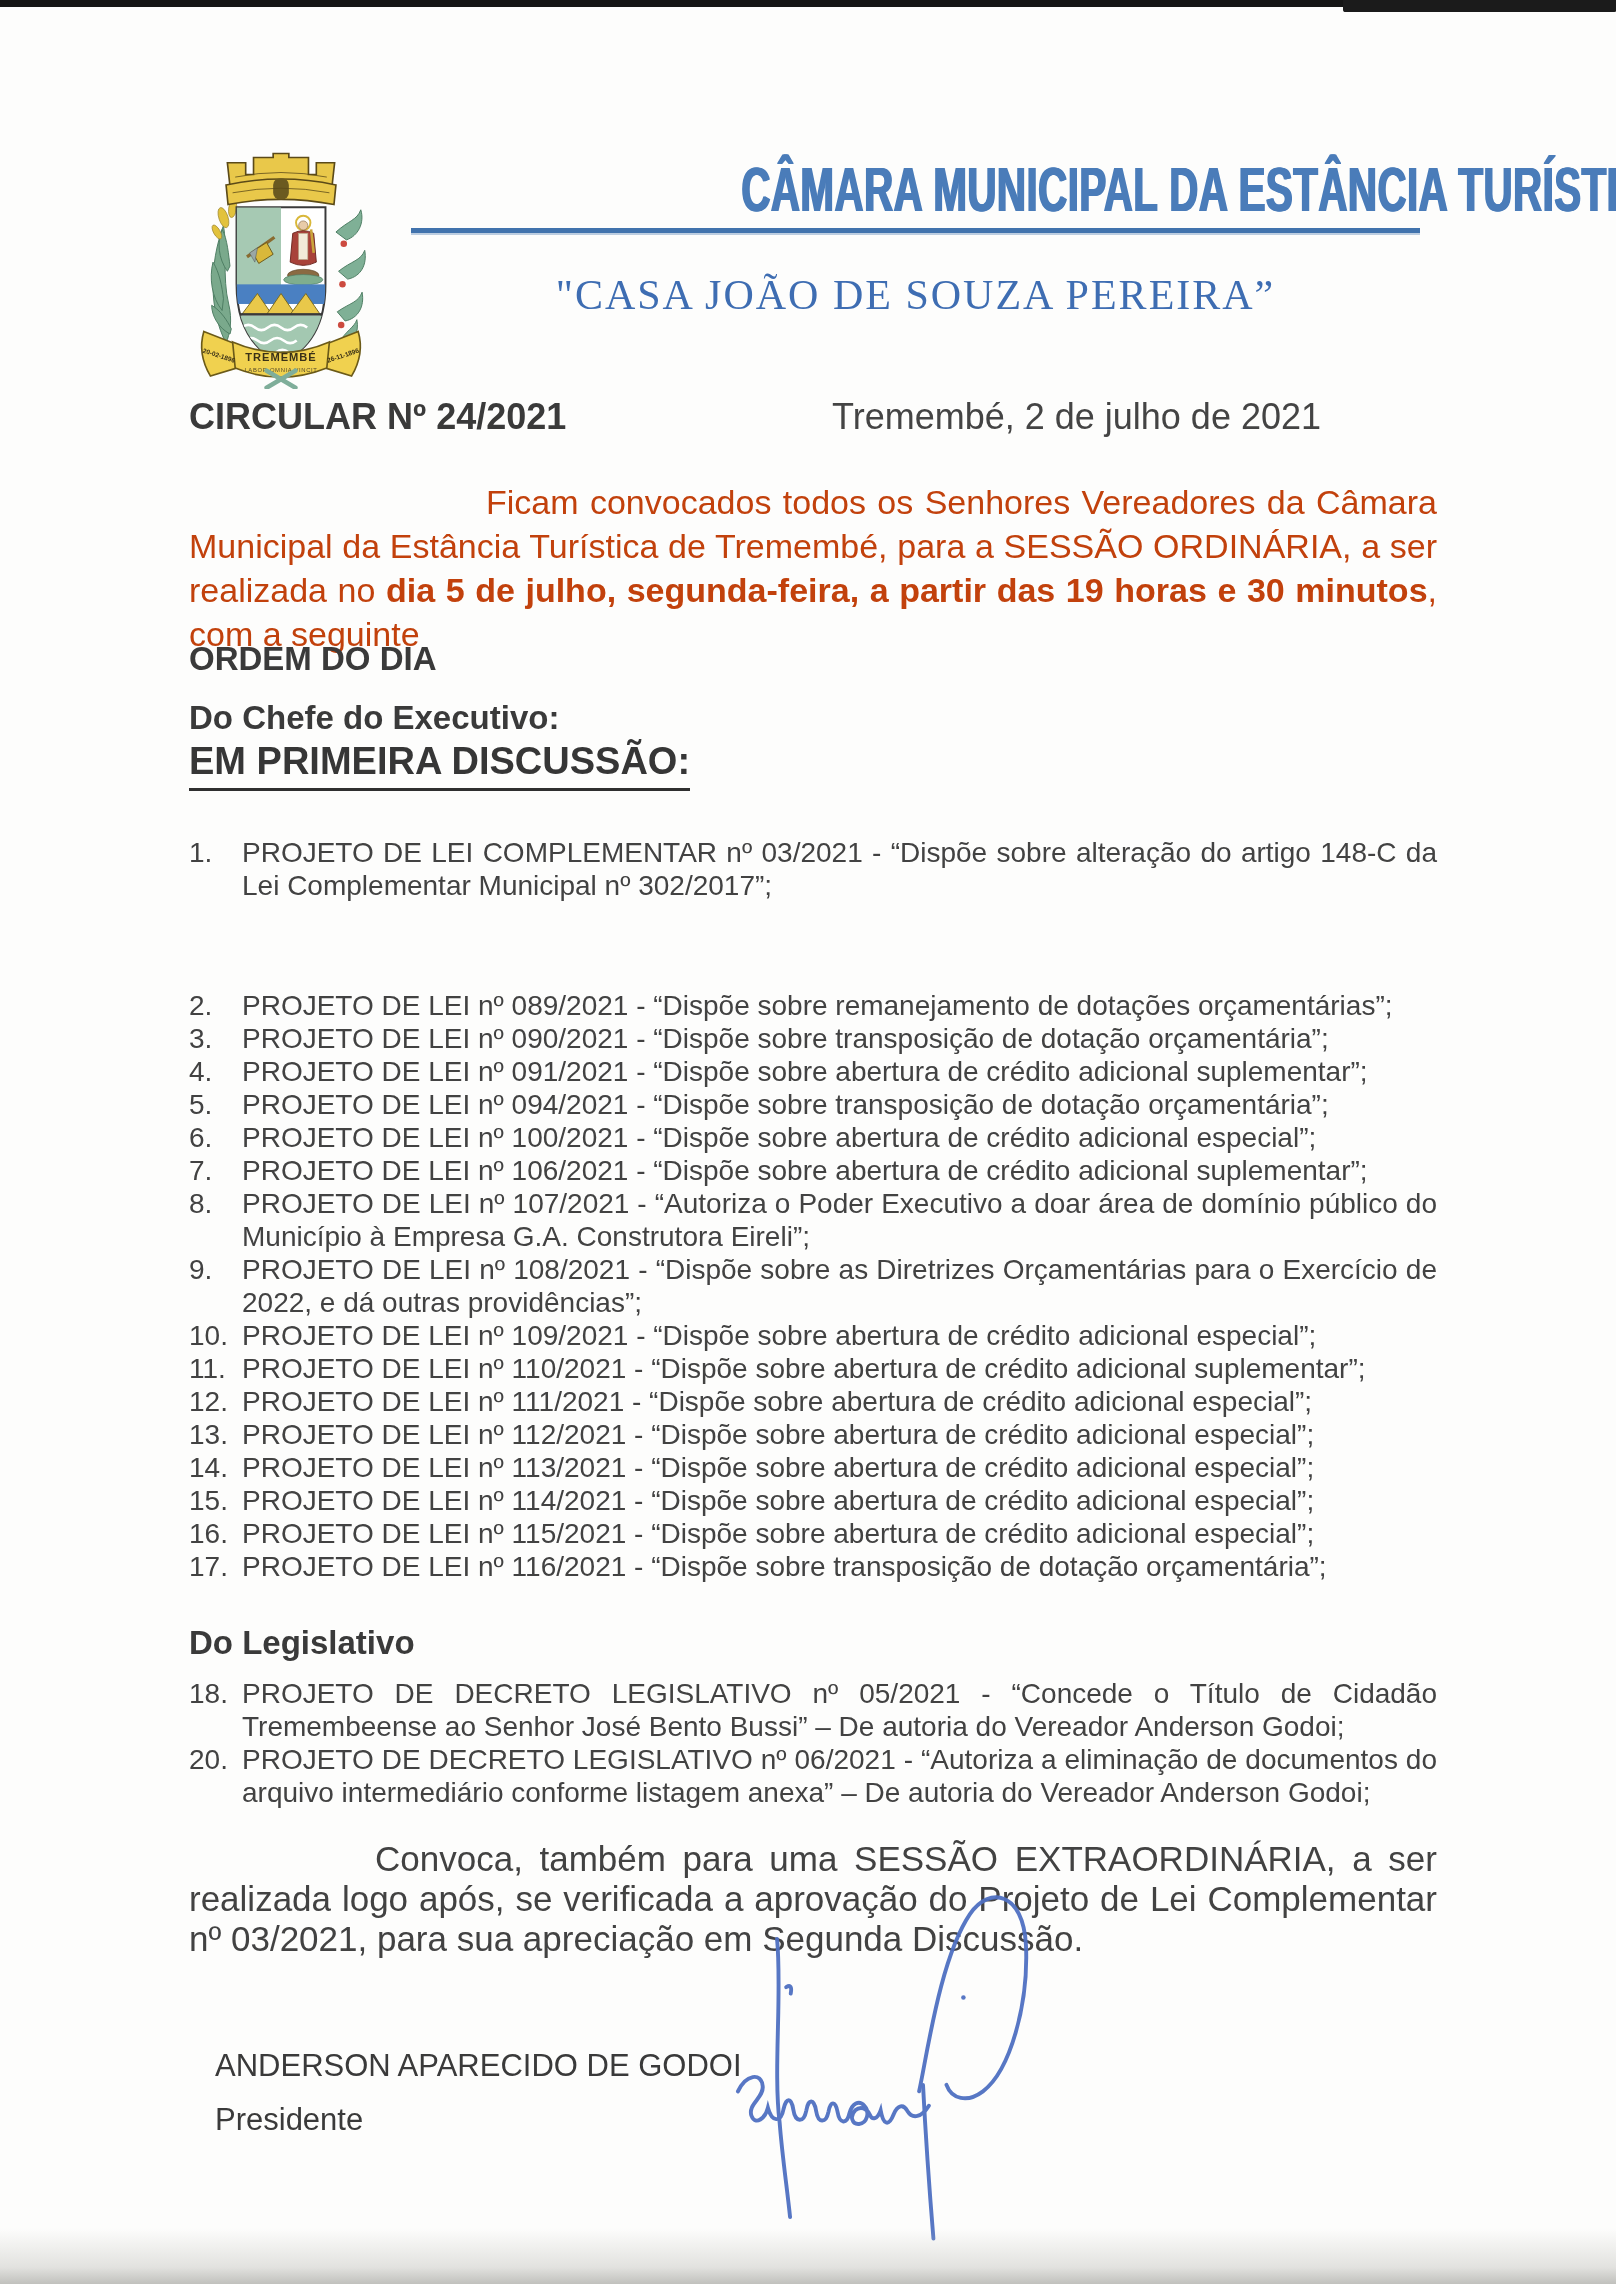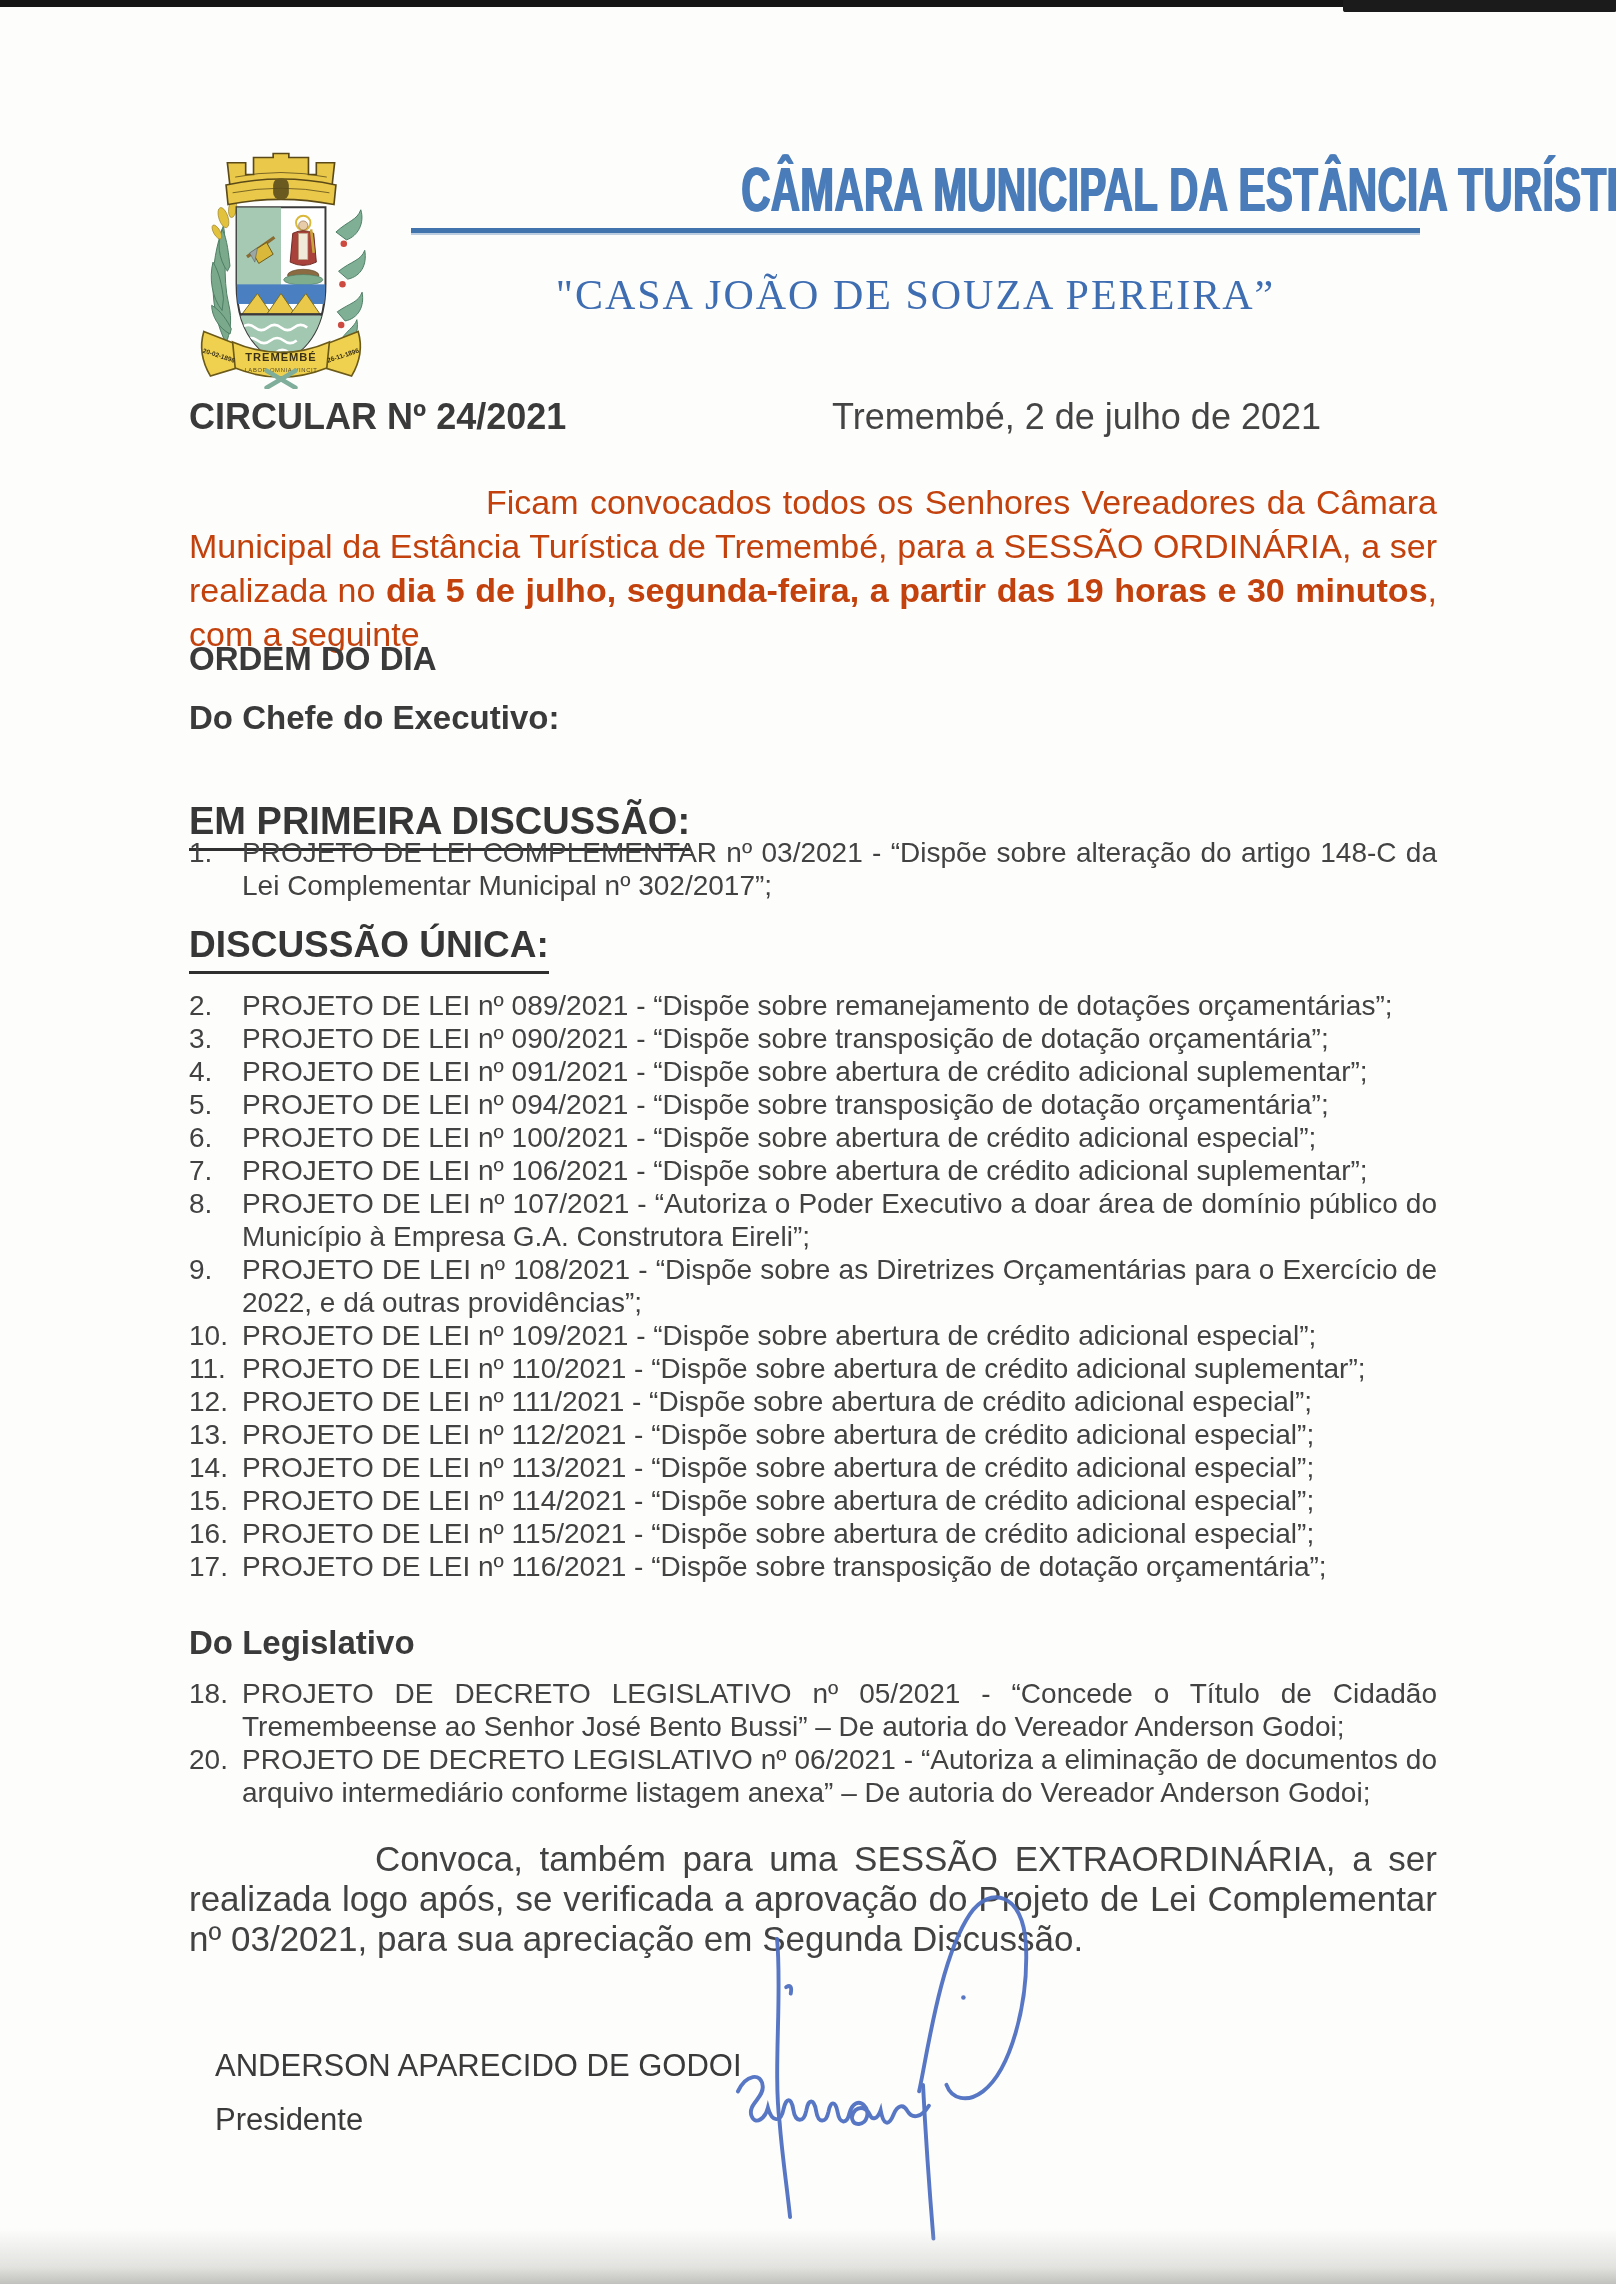--- a/index.html
+++ b/index.html
@@ -27,21 +27,21 @@
   .doc-subtitle{margin-top:38px;font-family:"Liberation Serif",serif;font-size:42px;color:#3e6db2;letter-spacing:2px;}
   
   .block{position:absolute;left:189px;width:1248px;}
   .circular-row{top:396px;display:flex;align-items:baseline;font-size:36px;}
   .circular-no{font-weight:700;color:#3a3a3a;}
   .dateline{margin-left:auto;margin-right:116px;font-weight:400;color:#444;}
   .intro{top:480px;font-size:34px;line-height:44px;text-align:justify;text-indent:297px;color:#c2410c;}
   .b{font-weight:700;}
   .ordem{top:640px;font-size:33px;font-weight:700;color:#3a3a3a;}
   .chefe{top:699px;font-size:33px;font-weight:700;color:#3a3a3a;}
-  .h-underline{top:800px;font-size:38px;font-weight:700;color:#363636;}
+  .h-underline{top:740px;font-size:38px;font-weight:700;color:#363636;}
   .h-underline span{display:inline-block;border-bottom:3.9px solid #2f2f2f;padding-bottom:4.6px;}
   .h-unica{top:924px;font-size:37px;}
   .items{font-size:28px;line-height:33px;color:#424242;}
   .items .item{display:flex;}
   .items .num{flex:0 0 53px;}
   .items .txt{flex:1;text-align:justify;}
   .g-first{top:836px;}
   .g-single{top:989px;}
   .legislativo{top:1624px;font-size:33px;font-weight:700;color:#3a3a3a;}
   .g-leg{top:1677px;}
@@ -156,21 +156,20 @@
 
   <div class="block h-underline"><span>EM PRIMEIRA DISCUSSÃO:</span></div>
 
   <div class="block items g-first">
     <div class="item">
       <span class="num">1.</span>
       <span class="txt">PROJETO DE LEI COMPLEMENTAR nº 03/2021 - “Dispõe sobre alteração do artigo 148-C da Lei Complementar Municipal nº 302/2017”;</span>
     </div>
   </div>
 
-  <div class="block h-underline h-unica"><span>DISCUSSÃO ÚNICA:</span></div>
 
   <div class="block items g-single">
     <div class="item">
         <span class="num">2.</span>
         <span class="txt">PROJETO DE LEI nº 089/2021 - “Dispõe sobre remanejamento de dotações orçamentárias”;</span>
       </div>
     <div class="item">
         <span class="num">3.</span>
         <span class="txt">PROJETO DE LEI nº 090/2021 - “Dispõe sobre transposição de dotação orçamentária”;</span>
       </div>

